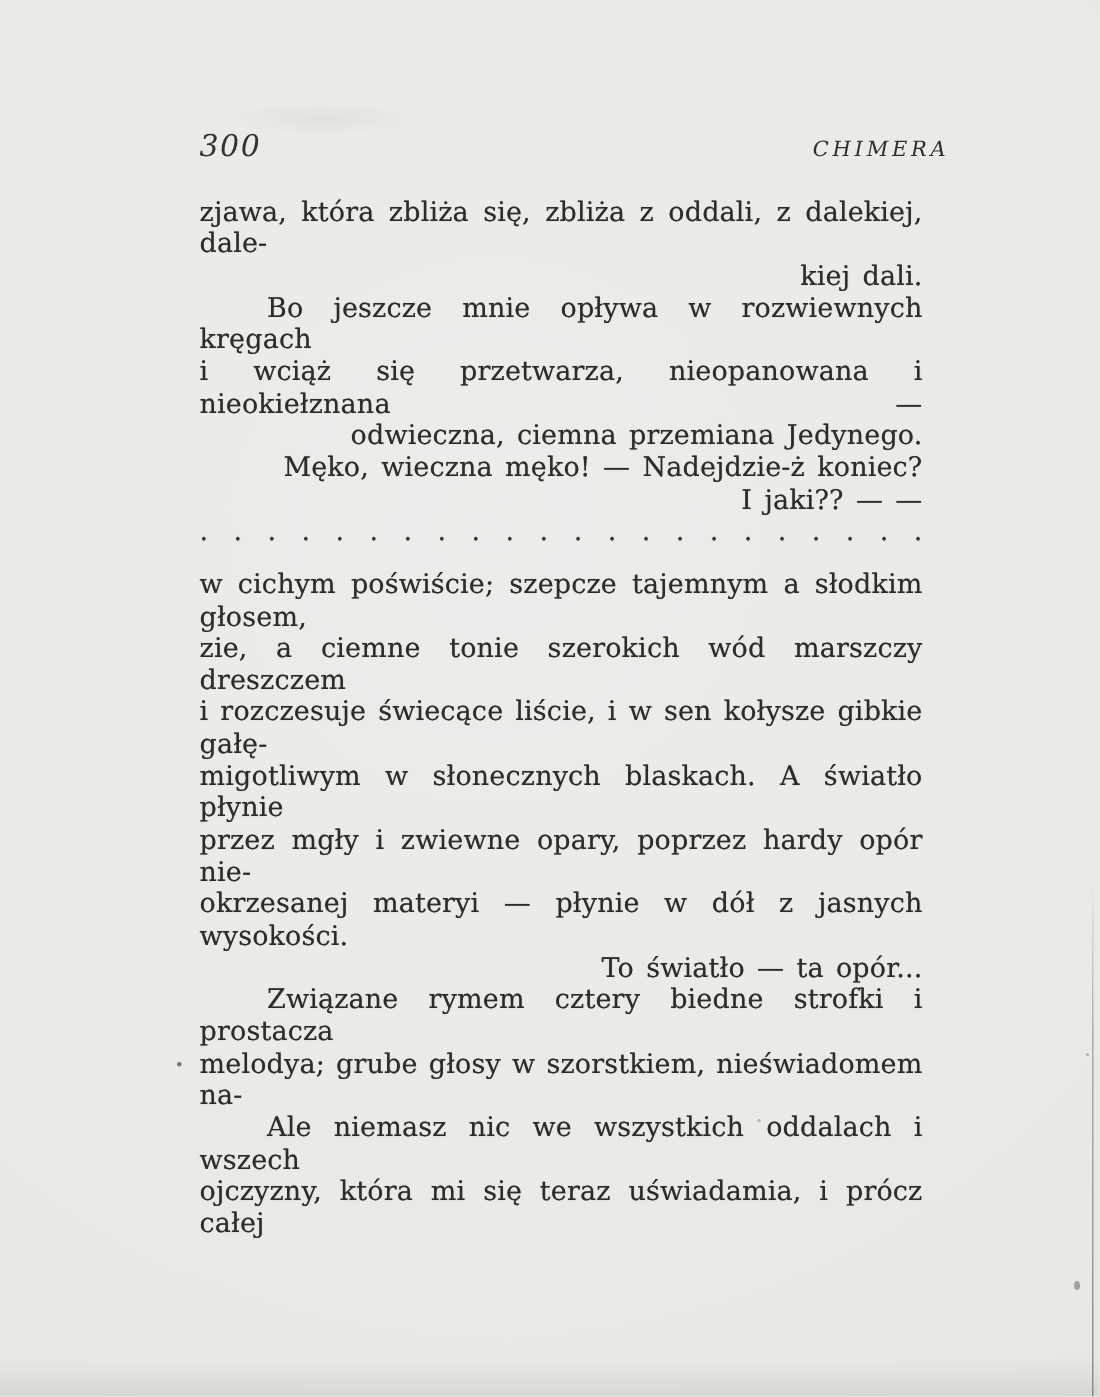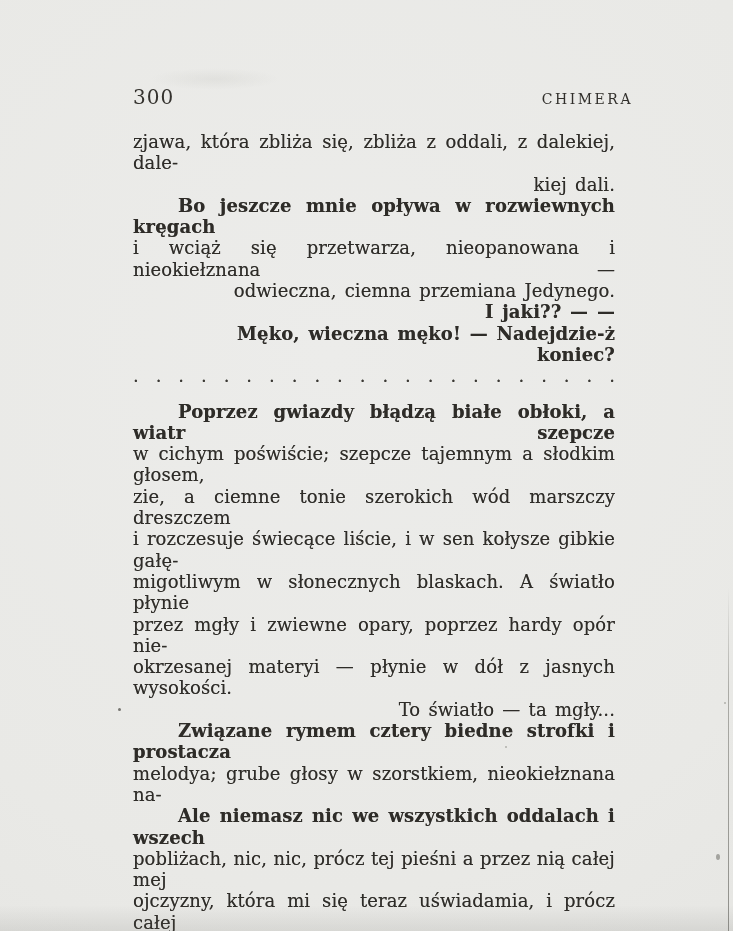--- a/index.html
+++ b/index.html
@@ -37,20 +37,21 @@
   }
 
   .page-header {
     position: absolute;
     top: 85px;
     left: 133px;
     width: 500px;
     display: flex;
     justify-content: space-between;
     align-items: baseline;
+    font-style: italic;
   }
   .page-number {
     font-size: 20px;
     letter-spacing: 1px;
     color: #34322e;
   }
   .running-title {
     font-size: 14px;
     letter-spacing: 2.5px;
     color: #312f2b;
@@ -70,21 +71,21 @@
   .line {
     white-space: normal;
     text-align: right;
     word-spacing: 0.13em;
   }
   .line.justify {
     text-align: justify;
     text-align-last: justify;
     word-spacing: 0.02em;
   }
-  .line.indent { text-indent: 45px; font-weight: bold; }
+  .line.indent { text-indent: 45px; }
   .line.dots {
     word-spacing: 0;
     margin-bottom: 14px;
     color: #3a3833;
   }
 
   
   .right-edge-shadow {
     position: absolute;
     top: 588px;
@@ -129,43 +130,41 @@
       <div class="paragraph">
         <div class="line justify">zjawa, która zbliża się, zbliża z oddali, z dalekiej, dale-</div>
         <div class="line">kiej dali.</div>
       </div>
       <div class="paragraph">
         <div class="line justify indent">Bo jeszcze mnie opływa w rozwiewnych kręgach</div>
         <div class="line justify">i wciąż się przetwarza, nieopanowana i nieokiełznana —</div>
         <div class="line">odwieczna, ciemna przemiana Jedynego.</div>
       </div>
       <div class="paragraph">
+        <div class="line indent">Męko, wieczna męko! — Nadejdzie-ż koniec?</div>
         <div class="line indent">I jaki?? — —</div>
-        <div class="line indent">Męko, wieczna męko! — Nadejdzie-ż koniec?</div>
       </div>
       <div class="paragraph">
         <div class="line justify dots">. . . . . . . . . . . . . . . . . . . . . .</div>
       </div>
       <div class="paragraph">
-        <div class="line justify indent">Poprzez gwiazdy błądzą białe obłoki, a wiatr szepcze</div>
         <div class="line justify">w cichym poświście; szepcze tajemnym a słodkim głosem,</div>
         <div class="line justify">zie, a ciemne tonie szerokich wód marszczy dreszczem</div>
         <div class="line justify">i rozczesuje świecące liście, i w sen kołysze gibkie gałę-</div>
         <div class="line justify">migotliwym w słonecznych blaskach. A światło płynie</div>
         <div class="line justify">przez mgły i zwiewne opary, poprzez hardy opór nie-</div>
         <div class="line justify">okrzesanej materyi — płynie w dół z jasnych wysokości.</div>
-        <div class="line">To światło — ta mgły...</div>
+        <div class="line">To światło — ta opór...</div>
       </div>
       <div class="paragraph">
         <div class="line justify indent">Związane rymem cztery biedne strofki i prostacza</div>
-        <div class="line justify">melodya; grube głosy w szorstkiem, nieokiełznana na-</div>
+        <div class="line justify">melodya; grube głosy w szorstkiem, nieświadomem na-</div>
       </div>
       <div class="paragraph">
         <div class="line justify indent">Ale niemasz nic we wszystkich oddalach i wszech</div>
-        <div class="line justify">pobliżach, nic, nic, prócz tej pieśni a przez nią całej mej</div>
         <div class="line justify">ojczyzny, która mi się teraz uświadamia, i prócz całej</div>
       </div>
     </div>
 
   <div class="right-edge-shadow"></div>
   <div class="speck s1"></div>
   <div class="speck s2"></div>
   <div class="speck s3"></div>
   <div class="speck s4"></div>
   <div class="speck s5"></div>

